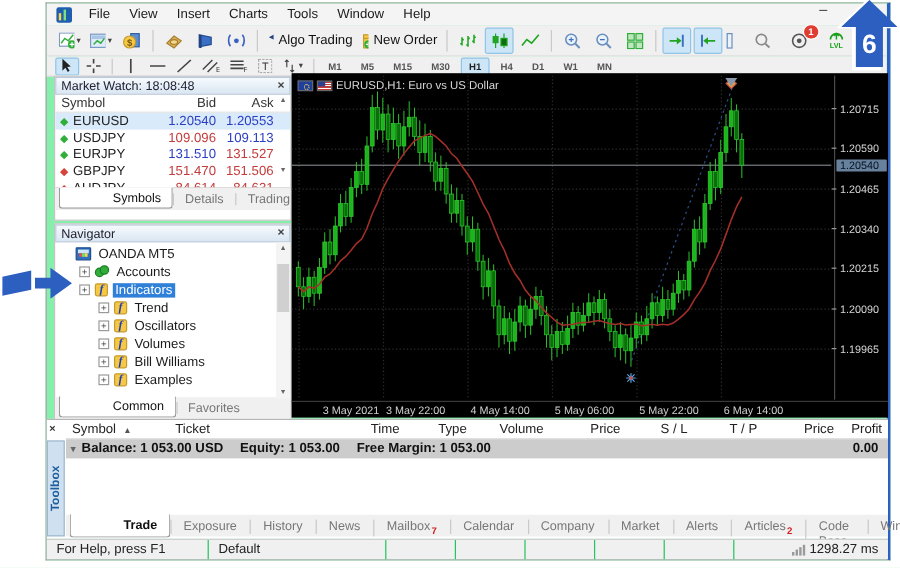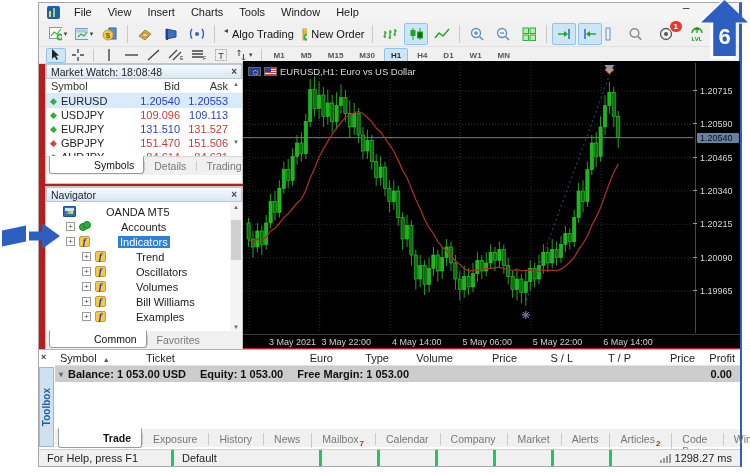--- a/index.html
+++ b/index.html
@@ -2,21 +2,21 @@
 <html><head>
 <meta charset="utf-8">
 <style>
   * { margin:0; padding:0; box-sizing:border-box; }
   html,body { width:750px; height:473px; background:#ffffff; overflow:hidden;
               font-family:"Liberation Sans", sans-serif; font-size:11px; color:#1a1a1a; }
   #stage { position:relative; width:750px; height:473px; background:#fff; }
 
   
   #win { position:absolute; left:38px; top:2px; width:704px; height:465px;
-         background:#b91c1c; border:1px solid #a8a8a8; border-right:3px solid #2d5fc0; }
+         background:#86efac; border:1px solid #a8a8a8; border-right:3px solid #2d5fc0; }
 
   
   #menubar { position:absolute; left:0; top:0; width:100%; height:18px; display:flex;
              align-items:center; padding-left:8px; background:#f4f4f4; }
   #app-icon { width:13px; height:13px; margin-right:6px; background:#1d5fae; border-radius:2px; position:relative; }
   #app-icon:before { content:""; position:absolute; left:2px; bottom:2px; width:2px; height:6px; background:#ffd24a; }
   #app-icon:after  { content:""; position:absolute; left:6px; bottom:2px; width:2px; height:9px; background:#7ee07e; }
   .menu-item { padding:2px 8px; cursor:default; }
   #win-min { position:absolute; right:44px; top:0; width:18px; height:14px; text-align:center;
              font-size:12px; line-height:10px; color:#333; }
@@ -68,21 +68,21 @@
   .tabs { display:flex; align-items:flex-start; height:18px; background:#f0f0f0; padding-left:3px; }
   .tab { padding:2px 9px; color:#777; border:1px solid transparent; font-size:10.5px; position:relative; }
   .tab:not(.active):not(:first-child):before { content:""; position:absolute; left:-1px; top:3px; bottom:3px; width:1px; background:#c9c9c9; }
   .tab.active { background:#fff; border-color:#9a9a9a; border-top-color:#fff; margin-top:-1px;
                 border-radius:0 0 3px 3px; color:#111;padding-left:44px; }
 
   #navigator { position:absolute; left:6px; top:183px; width:198px; height:165px; background:#fff;
                border:1px solid #c5c5c5; }
   #nav-tree { position:relative; height:129px; overflow:hidden; padding-top:2px; }
   .nav-row { height:15px; display:flex; align-items:center; gap:4px; }
-  .nav-label { padding:0 2px; white-space:nowrap;margin-left:24px; }
+  .nav-label { padding:0 2px; white-space:nowrap; }
   .nav-row.selected .nav-label { background:#2f80d8; color:#fff; }
   .expander { width:9px; height:9px; border:1px solid #9a9a9a; background:#fff; font-size:8px;
               line-height:7px; text-align:center; color:#444; flex:none; }
   .ficon { width:11px; height:11px; background:#f6c844; border:1px solid #c69b2e; border-radius:2px;
            color:#1d3fbf; font-family:"Liberation Serif", serif; font-style:italic; font-weight:bold;
            font-size:10px; line-height:9px; text-align:center; flex:none; }
   .acct-icon { width:12px; height:11px; position:relative; flex:none; }
   .acct-icon i { position:absolute; width:8px; height:8px; background:#2fae39; border-radius:50%; border:1px solid #1d7d26; }
   .acct-icon i:nth-child(1){ left:0; top:2px; } .acct-icon i:nth-child(2){ left:4px; top:0; }
   .term-icon { width:13px; height:11px; background:#2f6fbe; border:1px solid #1d4f8e; border-radius:1px; position:relative; flex:none; }
@@ -130,21 +130,21 @@
   #tb-balance .profit { margin-left:auto; padding-right:8px; }
   #tb-tabs { position:absolute; left:0; bottom:2px; width:100%; }
 
   .btab { padding:3px 10px; }
   .btab .bdg { color:#d21f1f; font-size:8px; font-weight:bold; vertical-align:sub; margin-left:1px; }
   .btab.active { font-weight:bold; }
 
   
   #statusbar { position:absolute; left:0; top:446px; width:701px; height:17px; background:#f0f0f0;
                border-top:1px solid #cfcfcf; display:flex; align-items:center; color:#222; }
-  .sb-cell { height:100%; display:flex; align-items:center; padding:0 8px; border-right:3px solid #22c55e; }
+  .sb-cell { height:100%; display:flex; align-items:center; padding:0 8px; border-right:1px solid #22c55e; }
   #sb-latency { margin-left:auto; border-right:none; gap:4px; }
   .sig-bars { display:flex; align-items:flex-end; gap:1px; height:9px; }
   .sig-bars i { width:2px; background:#9a9a9a; }
   .sig-bars i:nth-child(1){height:3px;} .sig-bars i:nth-child(2){height:5px;}
   .sig-bars i:nth-child(3){height:7px;} .sig-bars i:nth-child(4){height:9px;}
 
   
   .anno { z-index:50; }
   #arrow-left-seg1 { position:absolute; left:2px; top:228px; width:24px; height:16px; background:#2d5fc0;
                      transform:skewY(-12deg); }
@@ -745,21 +745,21 @@
 
     <div id="toolbox">
       <div id="tb-close">×</div>
       <div id="tb-vtab">
         <span>Toolbox</span>
       </div>
       <div id="tb-content">
         <div id="tb-cols">
             <div class="tb-col" style="width: 86px; text-align: left;">Symbol<span class="sort">▲</span></div>
             <div class="tb-col" style="width: 105px; text-align: left;">Ticket</div>
-            <div class="tb-col" style="width: 92px; text-align: right;">Euro</div>
+            <div class="tb-col" style="width: 92px; text-align: right;">Time</div>
             <div class="tb-col" style="width: 56px; text-align: right;">Type</div>
             <div class="tb-col" style="width: 64px; text-align: right;">Volume</div>
             <div class="tb-col" style="width: 64px; text-align: right;">Price</div>
             <div class="tb-col" style="width: 56px; text-align: right;">S / L</div>
             <div class="tb-col" style="width: 58px; text-align: right;">T / P</div>
             <div class="tb-col" style="width: 64px; text-align: right;">Price</div>
             <div class="tb-col" style="flex: 1 1 0%; text-align: right;">Profit</div>
           </div>
         <div id="tb-balance">
           <span class="collapse">▾</span>

